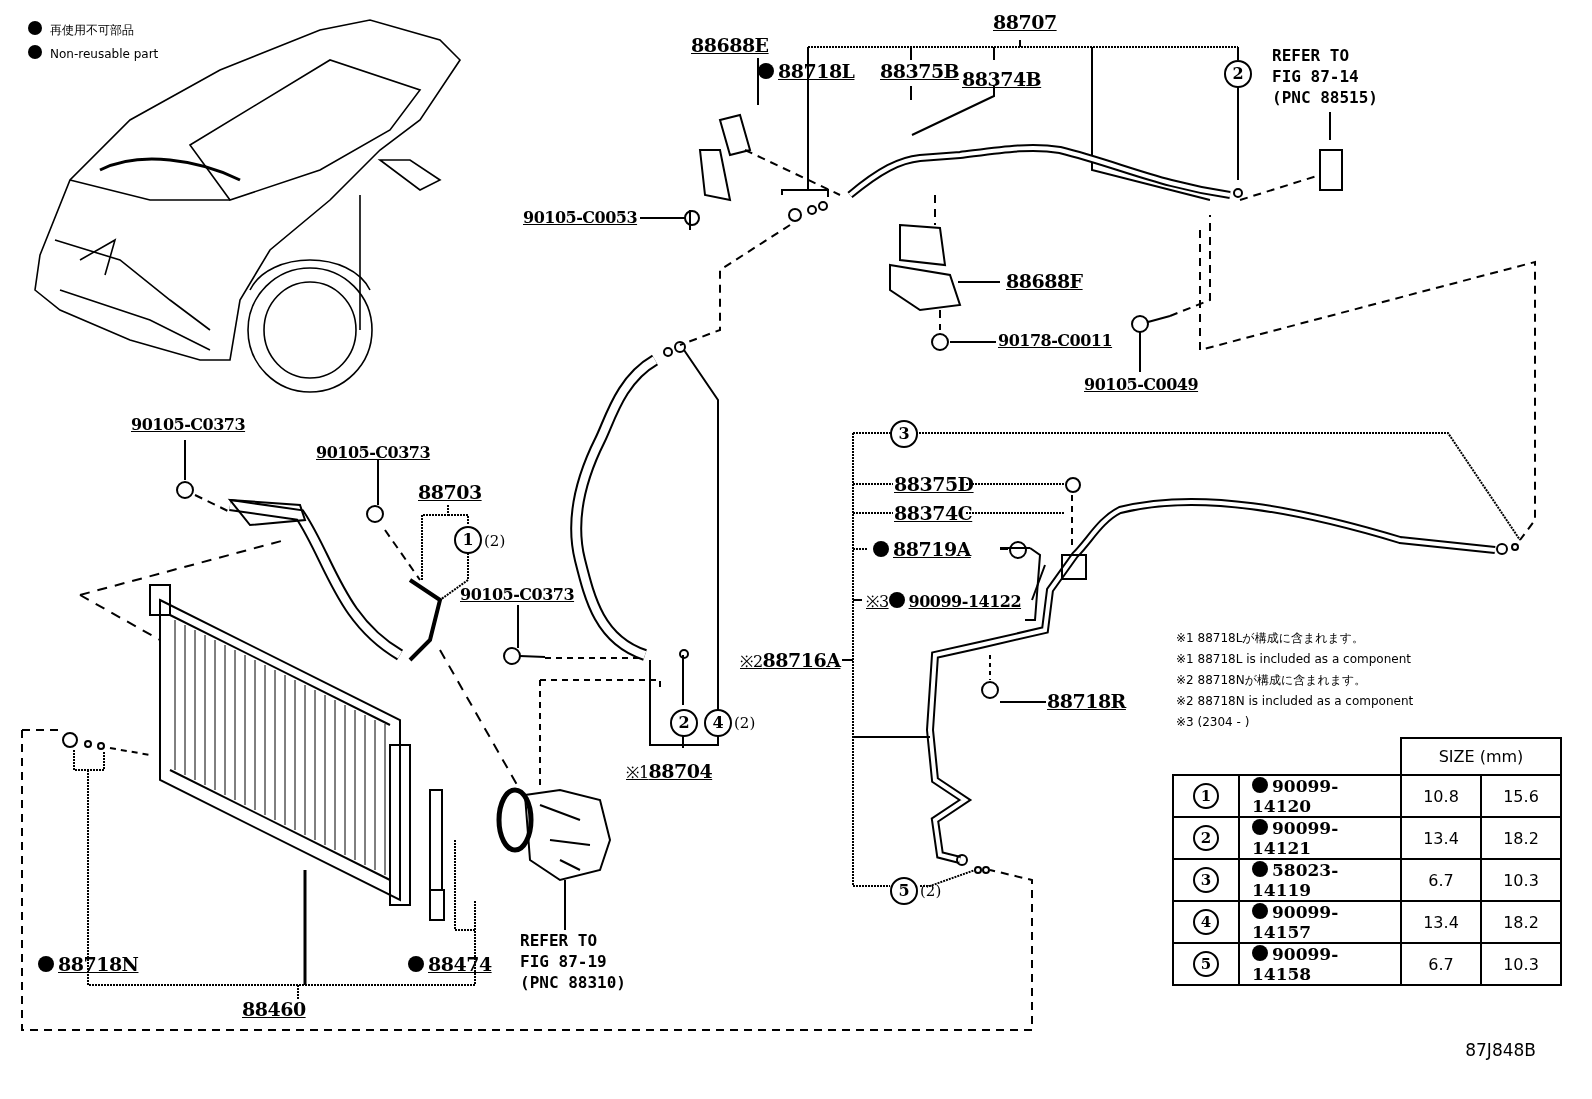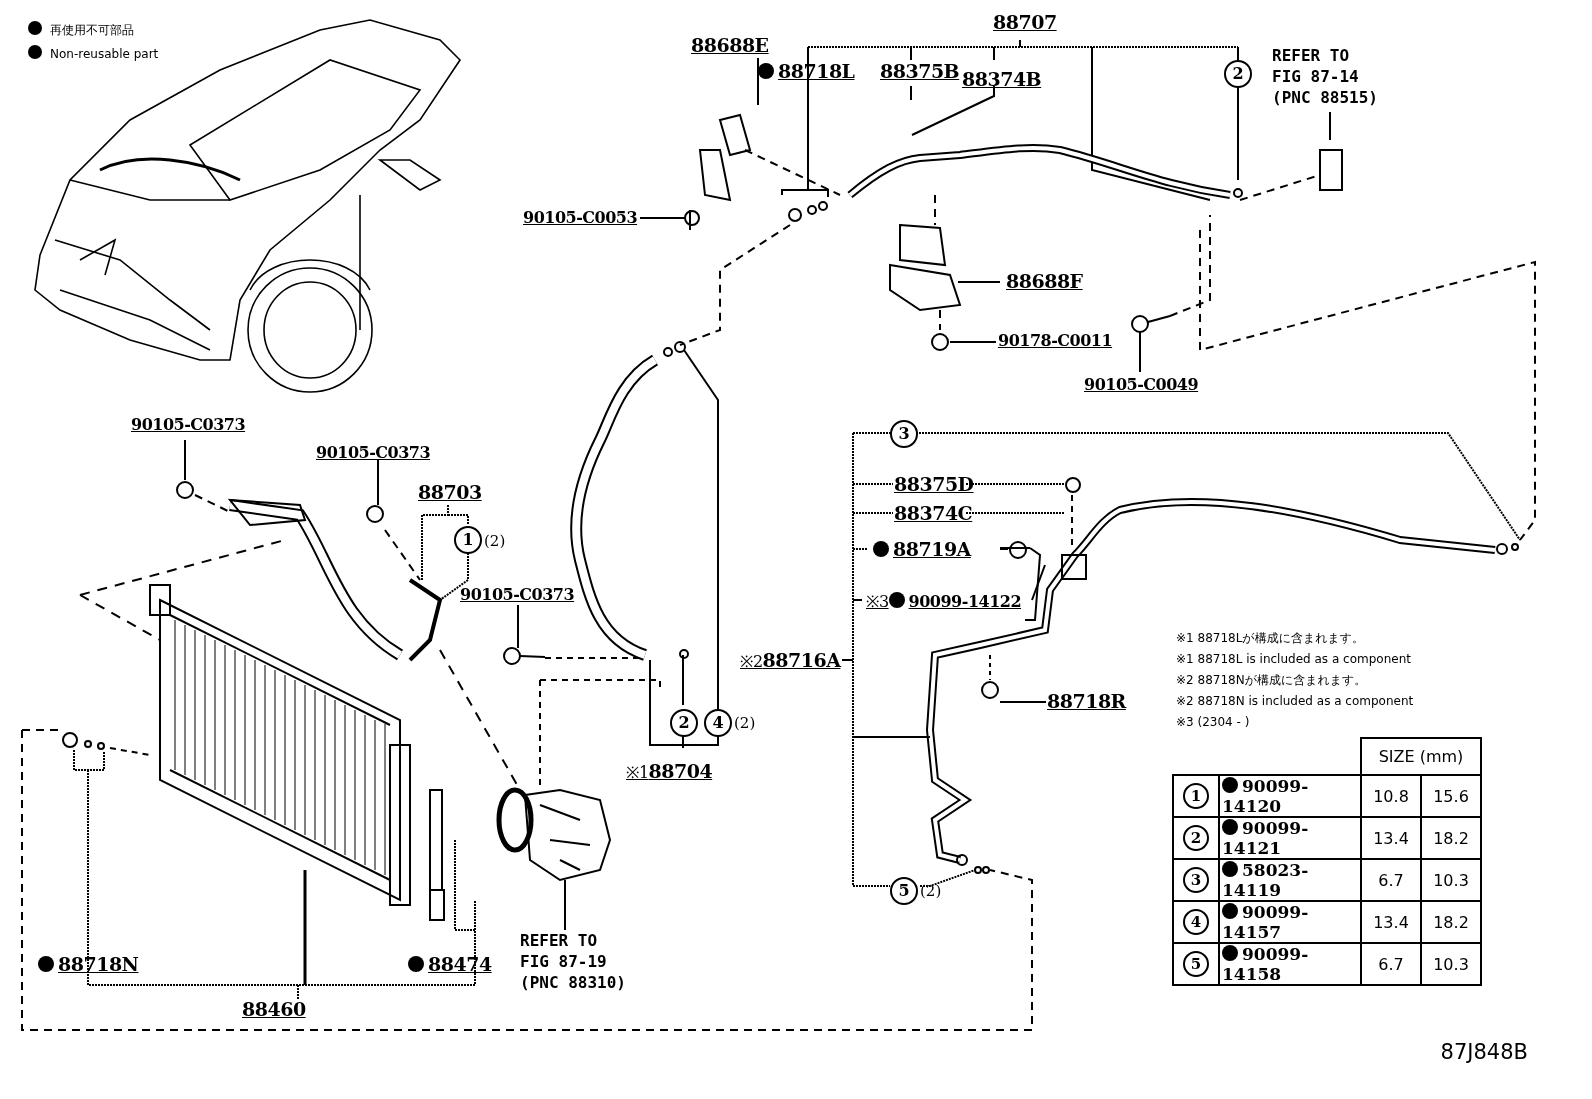--- a/index.html
+++ b/index.html
@@ -9,27 +9,27 @@
   .lbl.sm{font-size:16px;}
   .mono{position:absolute;font-family:"DejaVu Sans Mono",monospace;font-weight:bold;font-size:16px;white-space:pre;line-height:21px;}
   .legend{position:absolute;left:28px;top:18px;font-size:12px;line-height:24px;}
   .legend div{white-space:nowrap;}
   .dot{display:inline-block;width:14px;height:14px;border-radius:50%;background:#000;margin-right:8px;vertical-align:-1px;}
   .ldot{display:inline-block;width:16px;height:16px;border-radius:50%;background:#000;margin-right:4px;vertical-align:-1px;}
   .notes{position:absolute;left:1176px;top:628px;font-size:12px;line-height:21px;white-space:nowrap;}
   .circ{position:absolute;width:24px;height:24px;border:2px solid #000;border-radius:50%;background:#fff;font-family:"DejaVu Serif",serif;font-weight:bold;font-size:16px;text-align:center;line-height:24px;}
   .paren{position:absolute;font-family:"DejaVu Serif",serif;font-size:15px;}
   table.size{position:absolute;left:1172px;top:737px;border-collapse:collapse;font-size:16px;}
-  table.size td{border:2px solid #000;height:35px;text-align:center;padding:0 2px;}
+  table.size td{border:2px solid #000;height:35px;text-align:center;padding:0 12px;}
   table.size td.blank{border:none;}
   table.size td.pn{font-family:"DejaVu Serif",serif;font-weight:bold;font-size:17px;text-align:left;width:136px;}
   table.size td.num{width:54px;}
   table.size td.ic{width:40px;}
   .tcirc{display:inline-block;width:22px;height:22px;border:2px solid #000;border-radius:50%;line-height:22px;font-family:"DejaVu Serif",serif;font-weight:bold;font-size:15px;}
-  .fig{position:absolute;right:64px;top:1040px;font-size:21px;}
+  .fig{position:absolute;right:56px;top:1040px;font-size:17px;}
 </style>
 </head>
 <body>
 
 <svg id="dia" width="1592" height="1099" viewBox="0 0 1592 1099">
   <g fill="none" stroke="#000" stroke-width="2">
 
     <g stroke-width="1.6">
       <path d="M40 255 L70 180 L130 120 L220 70 L320 30 L370 20 L440 40 L460 60 L420 120 L380 150 L330 200 L270 250 L240 300 L230 360 L200 360 L130 340 L60 310 L35 290 Z"></path>
       <path d="M190 145 L330 60 L420 90 L390 130 L320 170 L230 200 Z"></path>

